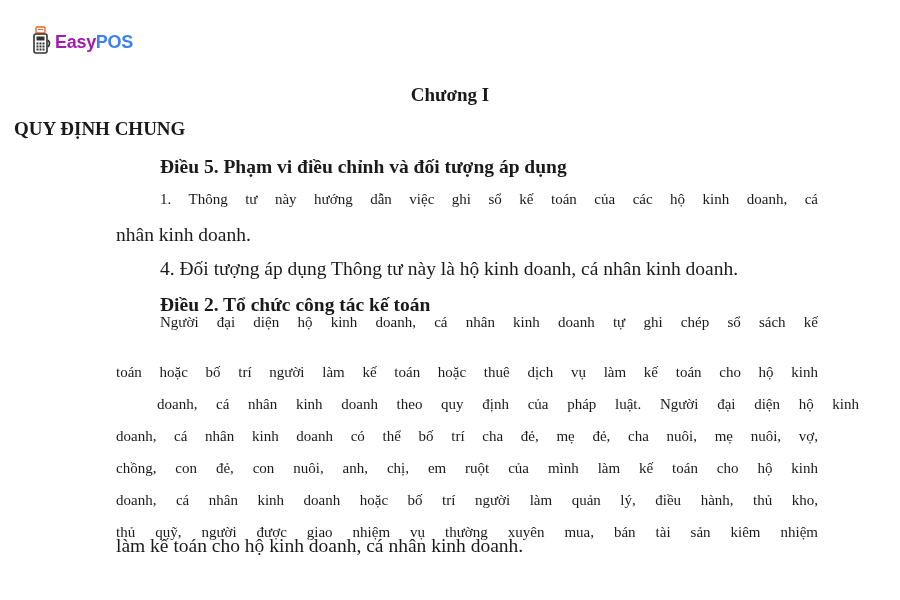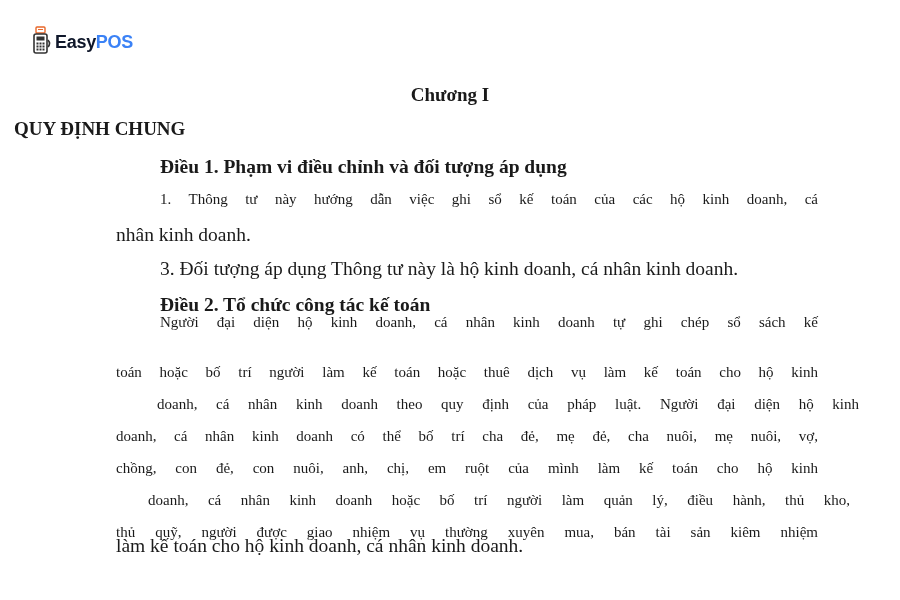--- a/index.html
+++ b/index.html
@@ -52,21 +52,21 @@
       display: flex;
       align-items: center;
       gap: 3px;
     }
     .ep-text {
       font-family: "Liberation Sans", sans-serif;
       font-weight: bold;
       font-size: 18px;
       letter-spacing: -0.3px;
     }
-    .ep-easy { color: #0f172a; }
+    .ep-easy { color: #a21caf; }
     .ep-pos { color: #3b82f6; }
 
     .doc {
       position: absolute;
       left: 0;
       top: 0;
       width: 900px;
       font-family: "Liberation Serif", "DejaVu Serif", serif;
       color: #1a1a1a;
     }
@@ -133,30 +133,30 @@
         </svg>
       </span>
       <span class="ep-text"><span class="ep-easy">Easy</span><span class="ep-pos">POS</span></span>
     </div>
   </div>
 
   <div class="doc">
     <div class="chapter">Chương I</div>
     <div class="chapter-sub">QUY ĐỊNH CHUNG</div>
 
-    <div class="line bold" style="left:160px; top:156px;">Điều 1. Phạm vi điều chỉnh và đối tượng áp dụng</div>
+    <div class="line bold" style="left:160px; top:156px;">Điều 5. Phạm vi điều chỉnh và đối tượng áp dụng</div>
 
     <div class="justify" style="left:160px; width:658px; top:191px;">1. Thông tư này hướng dẫn việc ghi sổ kế toán của các hộ kinh doanh, cá</div>
     <div class="line" style="left:116px; top:224px;">nhân kinh doanh.</div>
-    <div class="line" style="left:160px; top:258px;">3. Đối tượng áp dụng Thông tư này là hộ kinh doanh, cá nhân kinh doanh.</div>
+    <div class="line" style="left:160px; top:258px;">4. Đối tượng áp dụng Thông tư này là hộ kinh doanh, cá nhân kinh doanh.</div>
 
     <div class="line bold" style="left:160px; top:294px;">Điều 2. Tổ chức công tác kế toán</div>
 
     <div class="justify" style="left:160px; width:658px; top:314px;">Người đại diện hộ kinh doanh, cá nhân kinh doanh tự ghi chép sổ sách kế</div>
     <div class="justify" style="top:364px;">toán hoặc bố trí người làm kế toán hoặc thuê dịch vụ làm kế toán cho hộ kinh</div>
     <div class="justify" style="top:396px;margin-left:41px;">doanh, cá nhân kinh doanh theo quy định của pháp luật. Người đại diện hộ kinh</div>
     <div class="justify" style="top:428px;">doanh, cá nhân kinh doanh có thể bố trí cha đẻ, mẹ đẻ, cha nuôi, mẹ nuôi, vợ,</div>
     <div class="justify" style="top:460px;">chồng, con đẻ, con nuôi, anh, chị, em ruột của mình làm kế toán cho hộ kinh</div>
-    <div class="justify" style="top:492px;margin-left:32px;">doanh, cá nhân kinh doanh hoặc bố trí người làm quản lý, điều hành, thủ kho,</div>
+    <div class="justify" style="top:492px;">doanh, cá nhân kinh doanh hoặc bố trí người làm quản lý, điều hành, thủ kho,</div>
     <div class="justify" style="top:524px;">thủ quỹ, người được giao nhiệm vụ thường xuyên mua, bán tài sản kiêm nhiệm</div>
     <div class="line" style="left:116px; top:535px; ">làm kế toán cho hộ kinh doanh, cá nhân kinh doanh.</div>
   </div>
 </div>
 
 </body></html>

